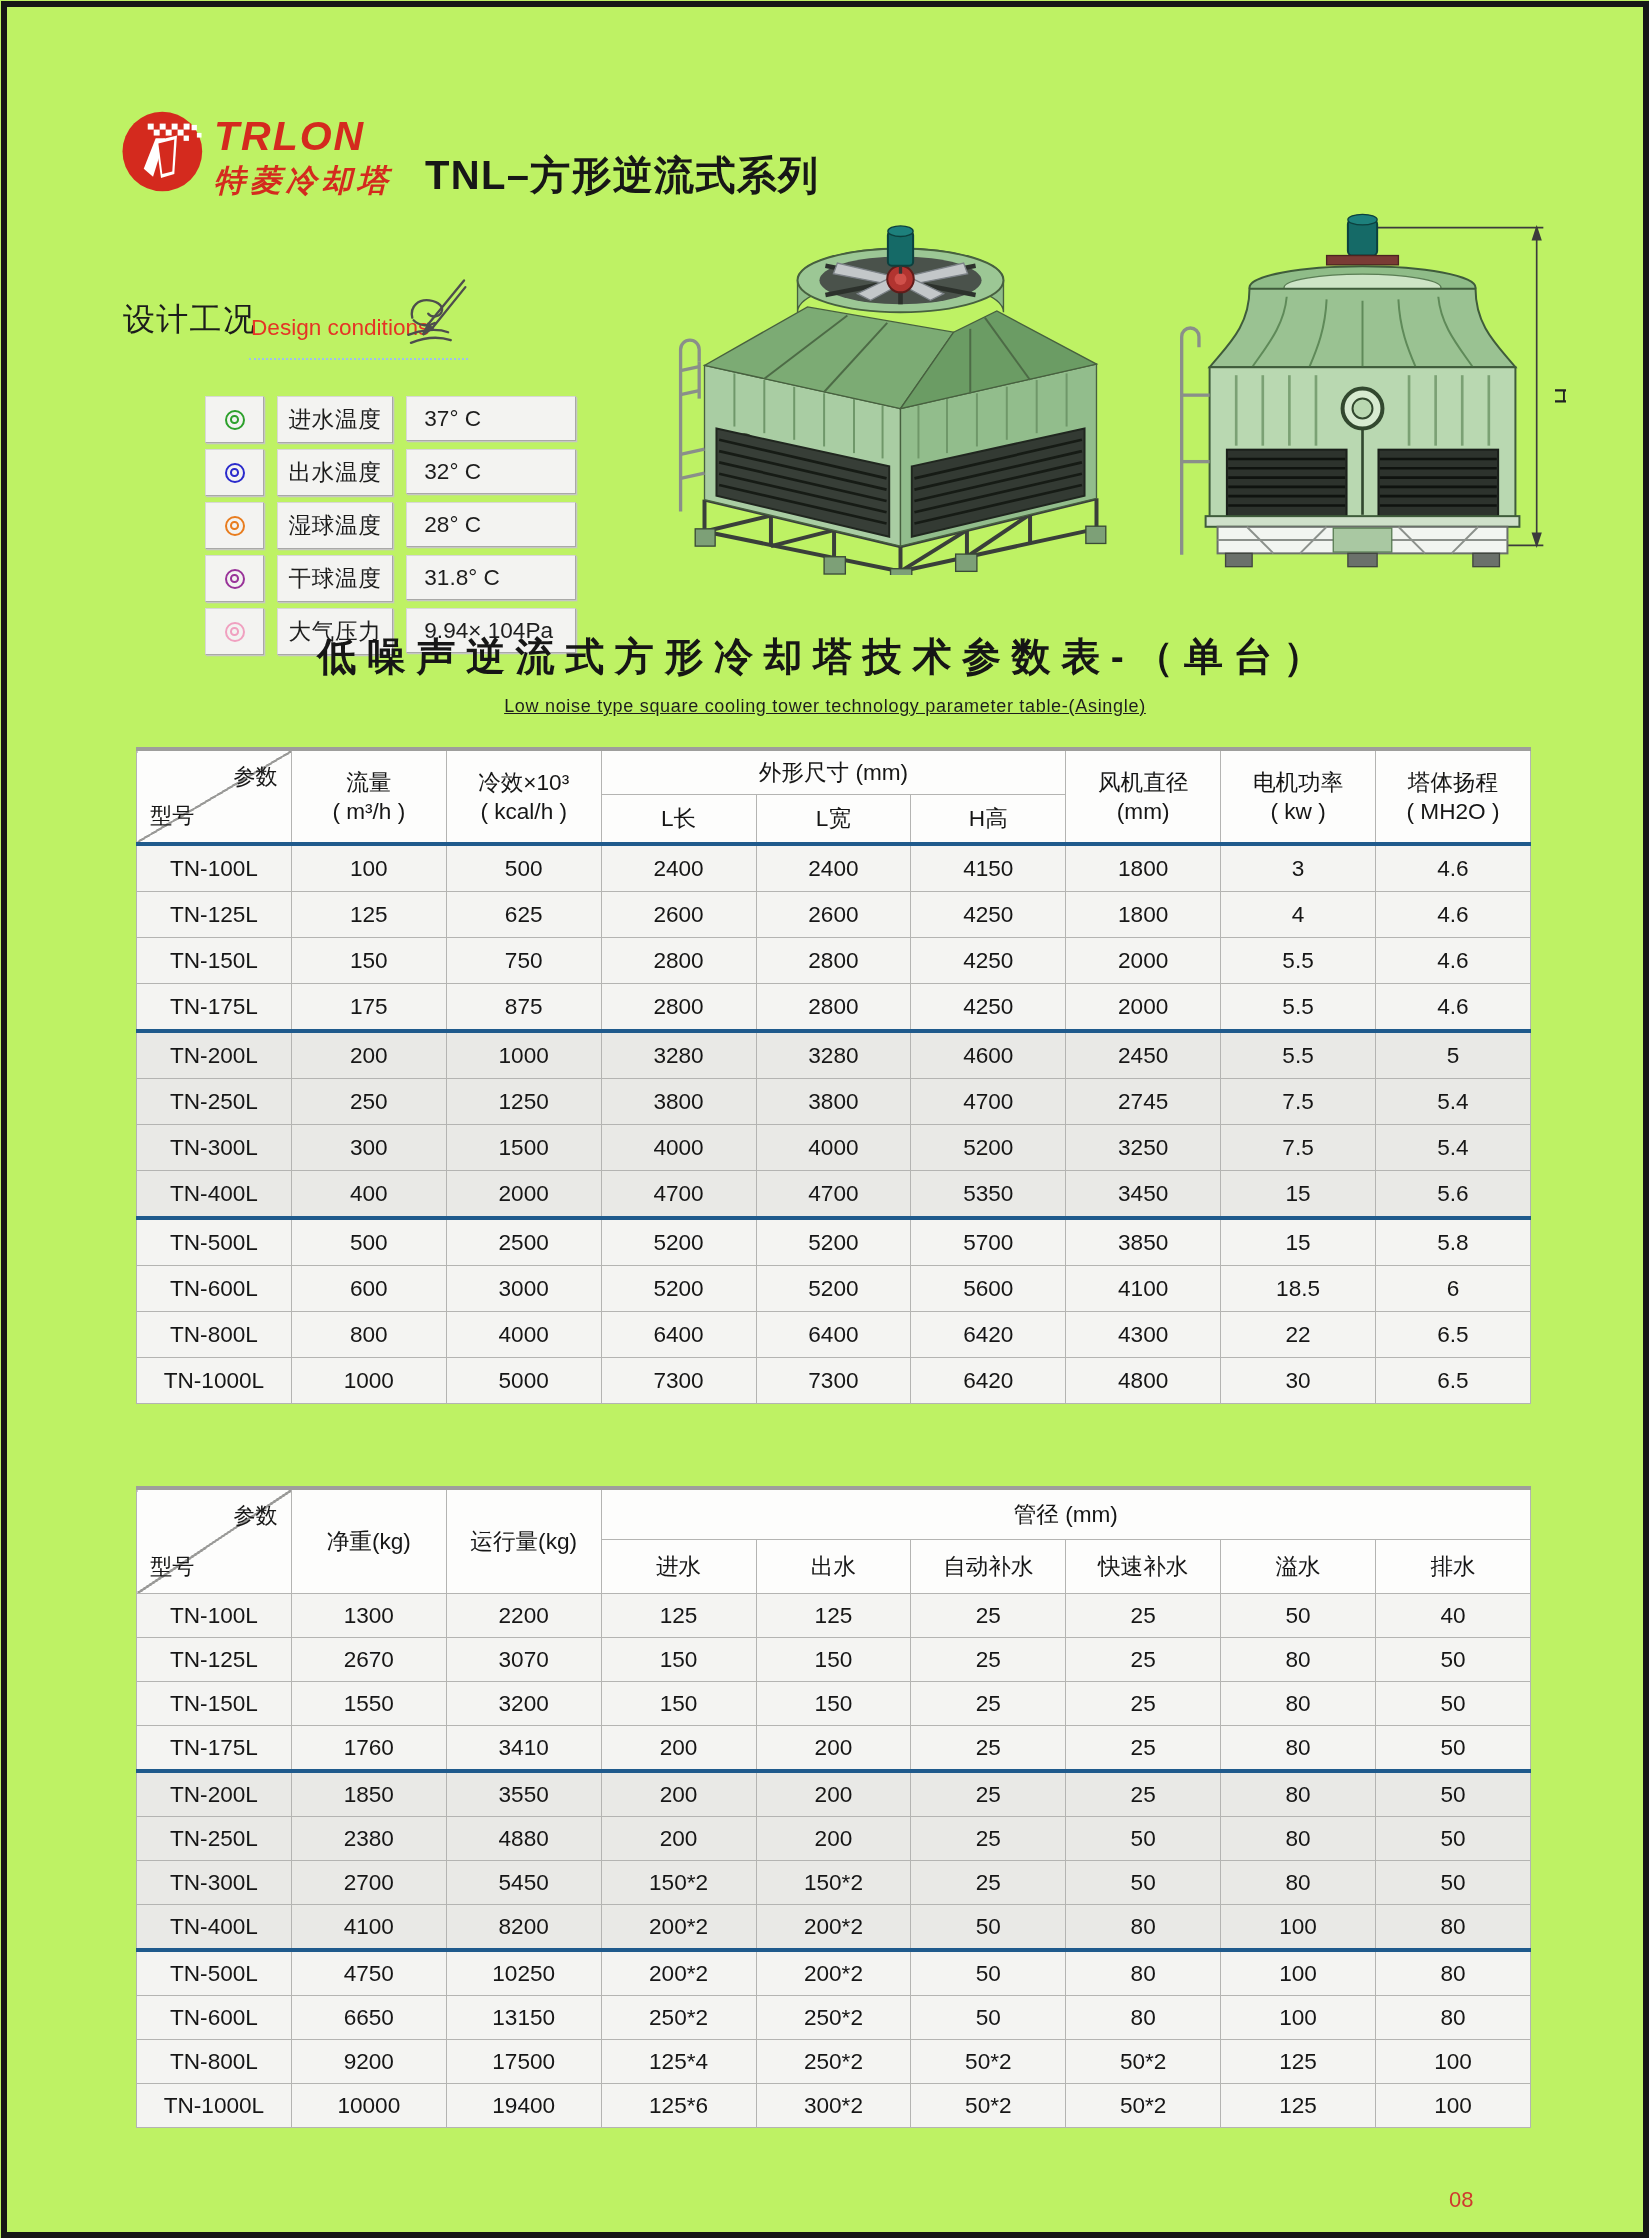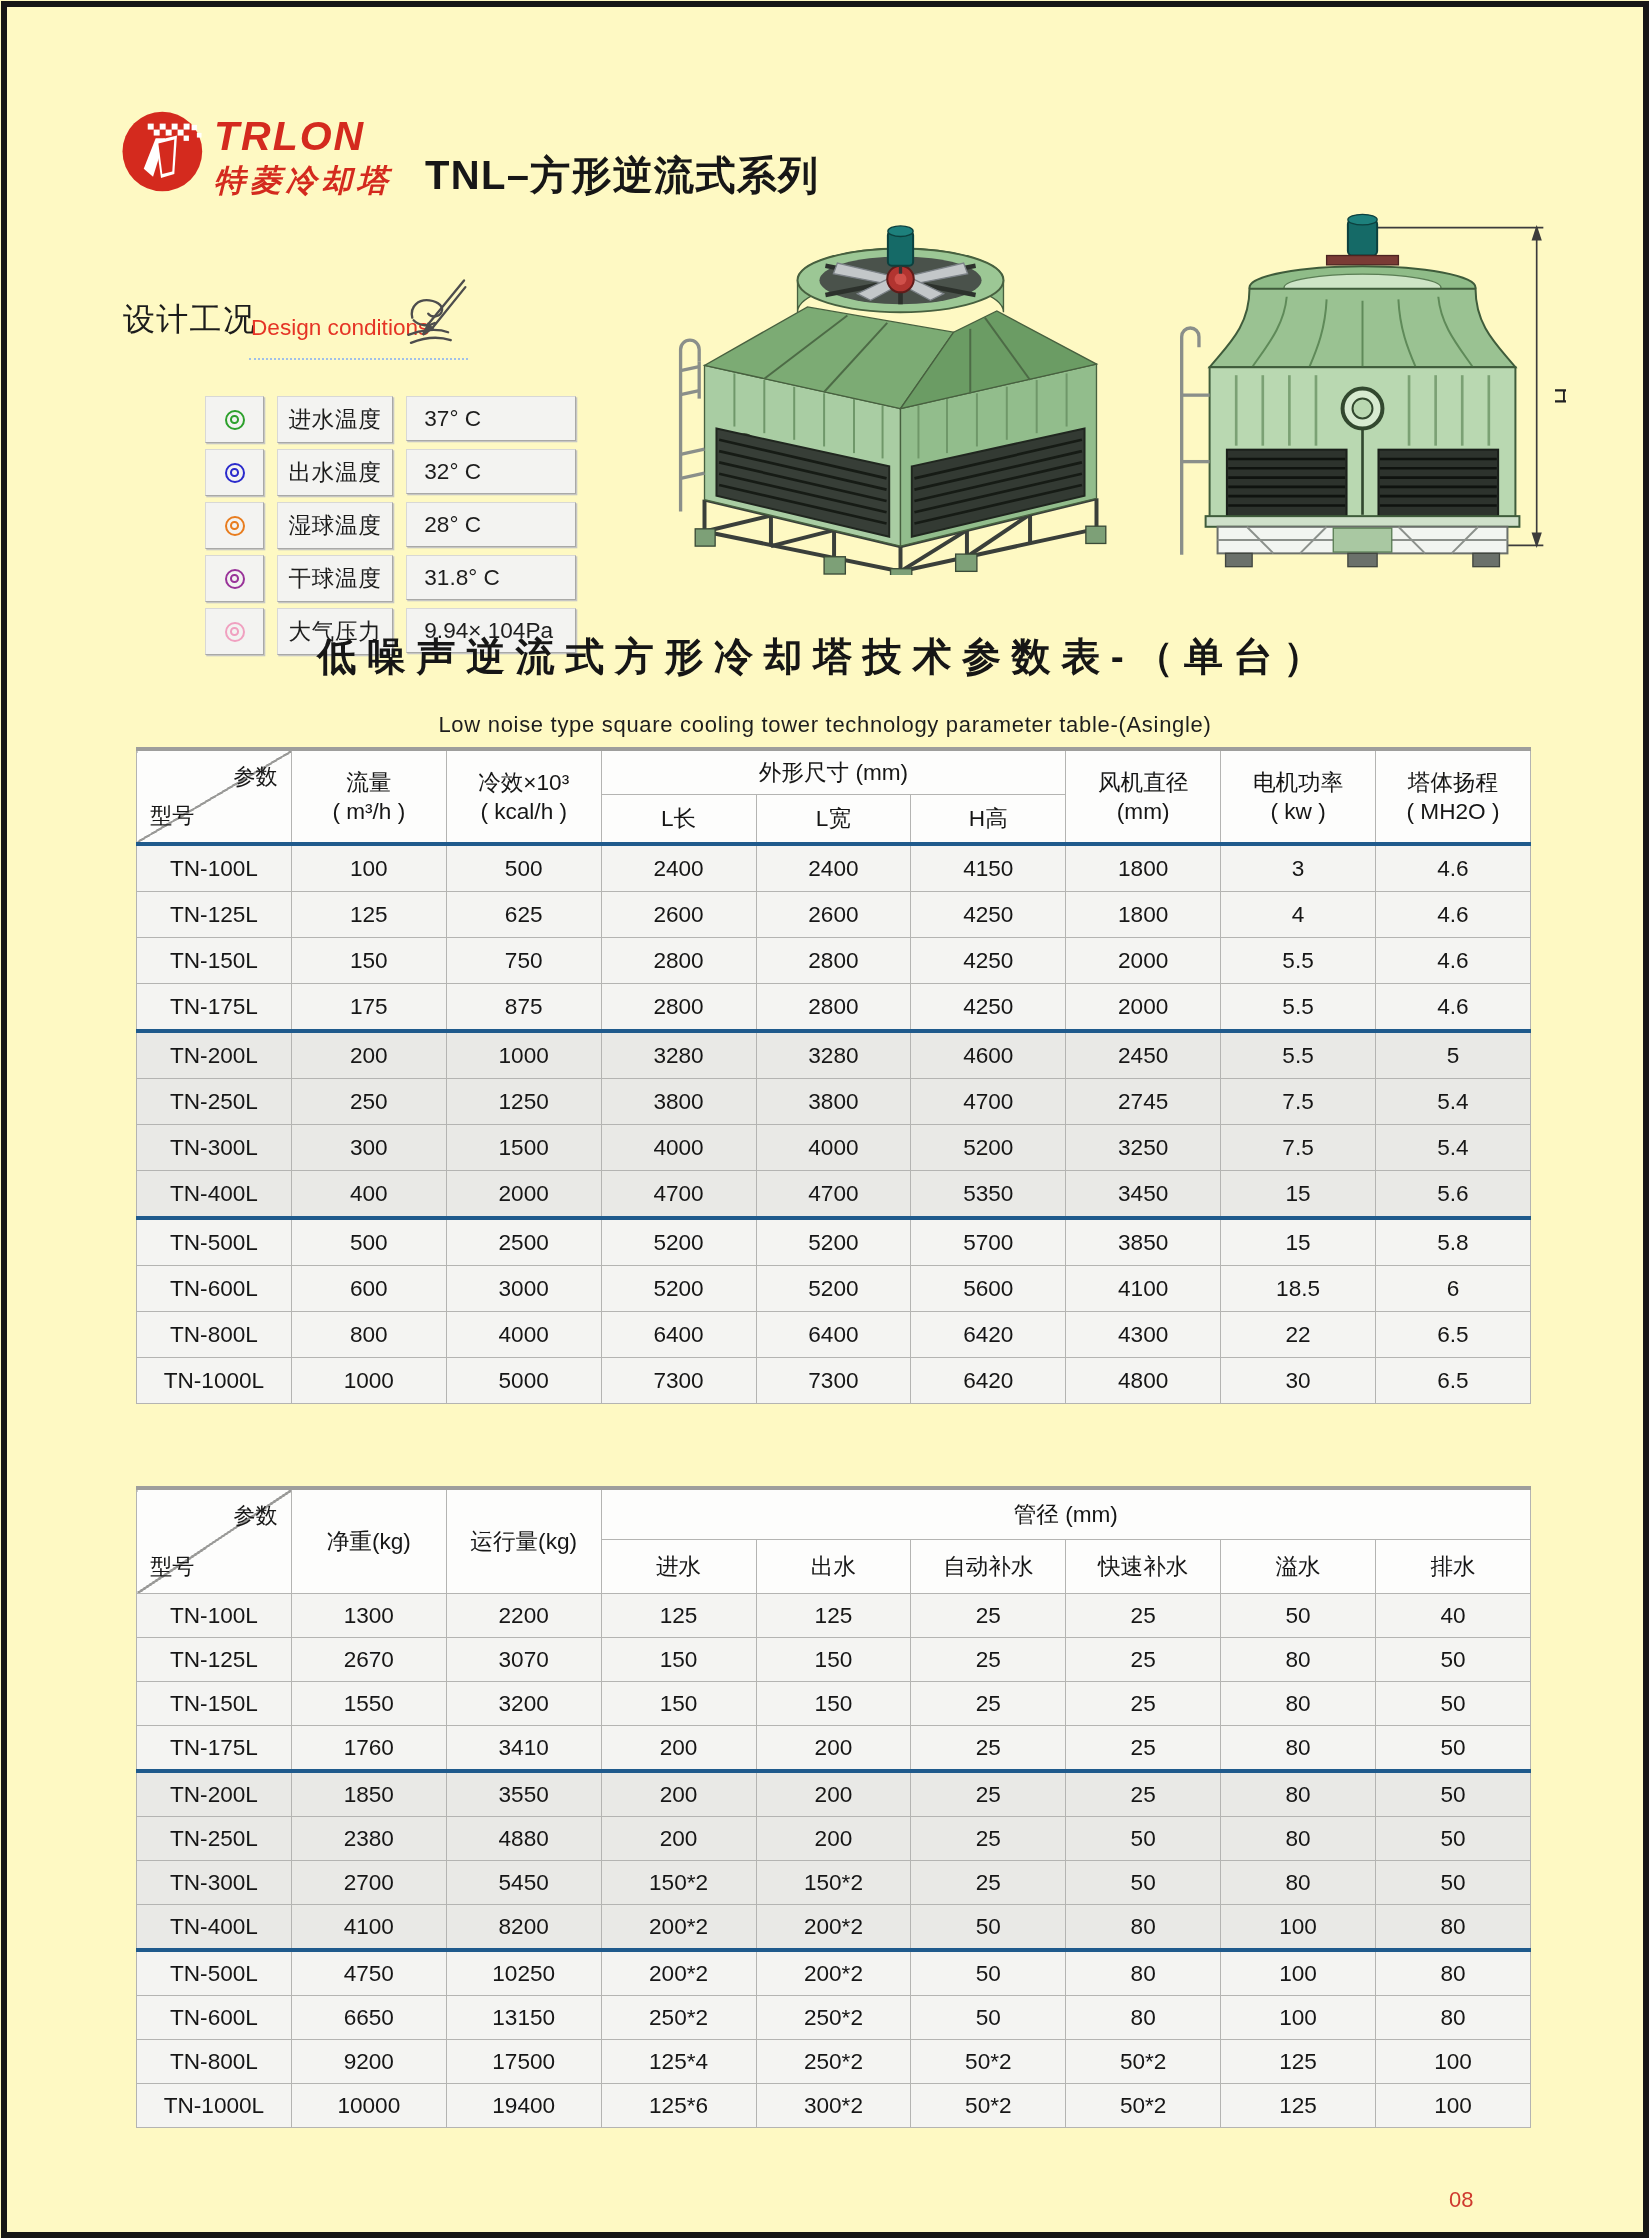--- a/index.html
+++ b/index.html
@@ -1,17 +1,17 @@
 <!DOCTYPE html>
 <html style="font-size:10.6px"><head>
 <meta charset="utf-8">
 <style>
   html,body { margin:0; padding:0; background:#9a9a9a; }
   .page {
-    position:relative; width:1650px; height:2239px; background:#fef9c3;
+    position:relative; width:1650px; height:2239px; background:#bef264;
     font-family:"Liberation Sans", sans-serif; color:#1a1a1a; overflow:hidden;
   }
   .frame { position:absolute; inset:1.3px; border:6px solid #161616; pointer-events:none; }
 
   
   .logo-svg { position:absolute; left:121px; top:105px; }
   .brand-en {
     position:absolute; left:214px; top:113px; font-size:41px; font-weight:800;
     font-style:italic; color:#d42a1e; letter-spacing:2px;
   }
@@ -48,22 +48,22 @@
   
   .tower-iso   { position:absolute; left:658px;  top:199px; }
   .tower-front { position:absolute; left:1167px; top:209px; }
 
   
   .section-title {
     position:absolute; left:0; right:0; top:630px; text-align:center;
     font-size:39px; font-weight:800; color:#161616; letter-spacing:10.6px;
   }
   .section-subtitle {
-    position:absolute; left:0; right:0; top:712px; text-align:center;
-    font-size:22px; color:#1d1d1d; letter-spacing:0.7px;
+    position:absolute; left:0; right:0; top:696px; text-align:center;
+    font-size:18px; color:#1d1d1d; letter-spacing:0.7px;text-decoration:underline;
   }
 
   
   .tbl-wrap1 { position:absolute; left:136px; top:747px; width:1395px; }
   .tbl-wrap2 { position:absolute; left:136px; top:1486px; width:1395px; }
   table { border-collapse:collapse; table-layout:fixed; width:100%; }
   th, td { border:1.3px solid #b4b4b2; text-align:center; vertical-align:middle;
            font-size:22.6px; color:#161616; font-weight:400; padding:0; }
   thead th { background:#fdfdfc; border-top:4px solid #9e9e9c; }
   thead tr + tr th { border-top:1.3px solid #b4b4b2; }

